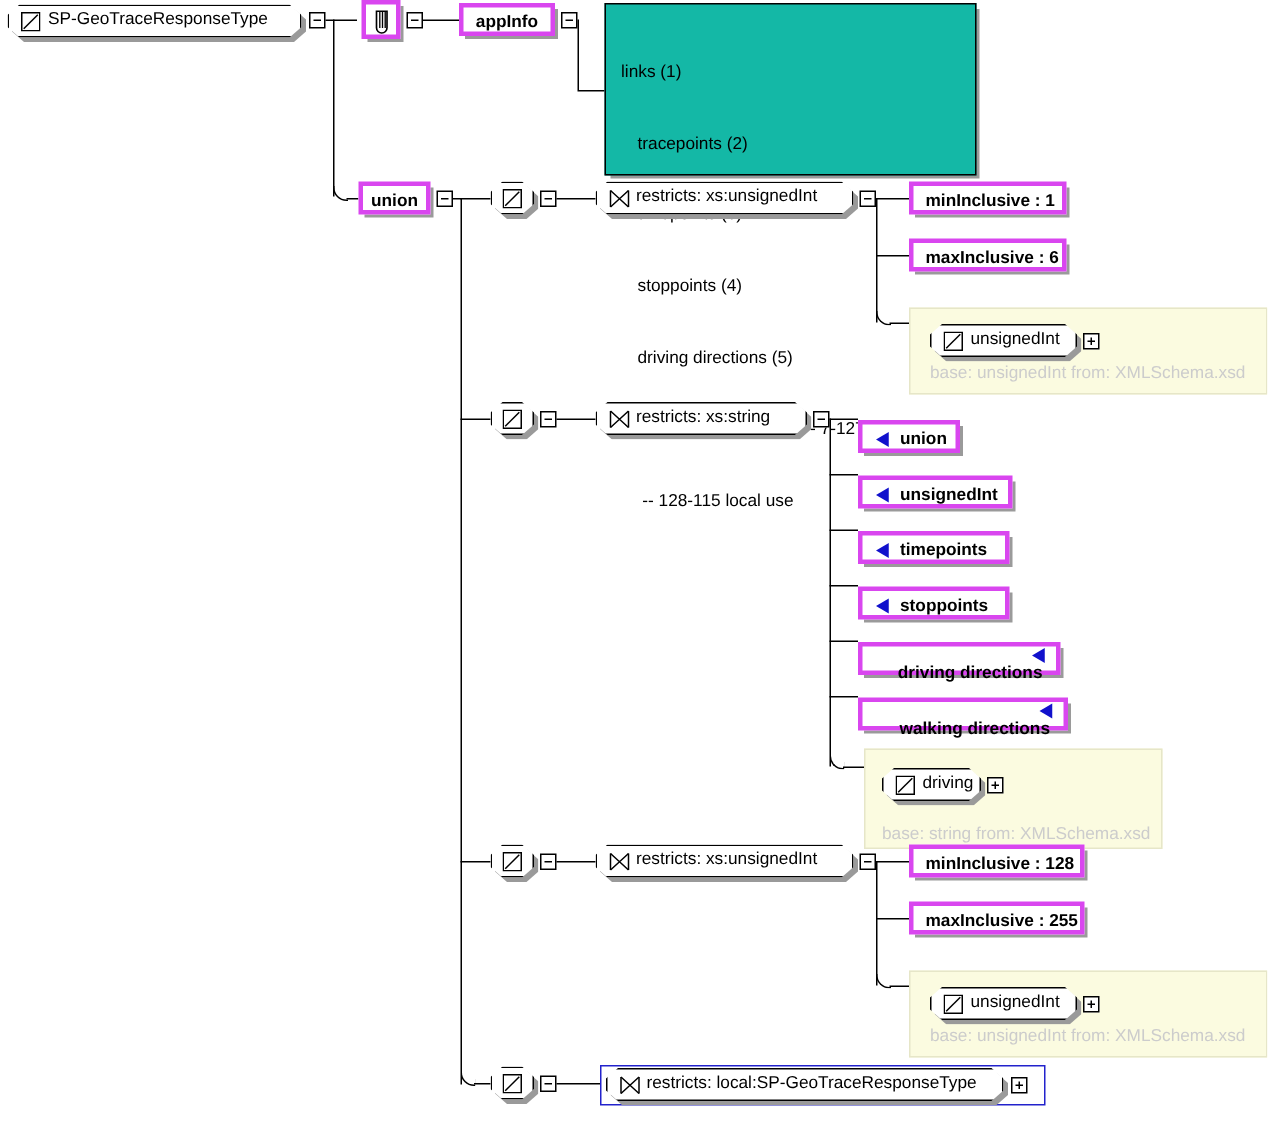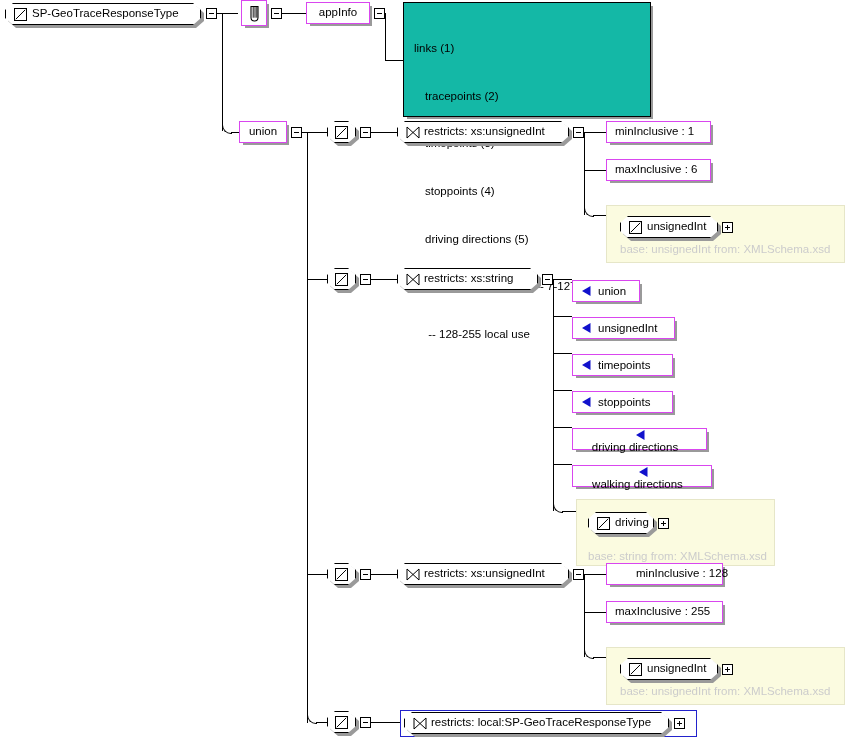--- a/index.html
+++ b/index.html
@@ -55,25 +55,26 @@
     background:#fff;
     font-size:11.5px;white-space:nowrap;
     -webkit-clip-path:polygon(8px 0,calc(100% - 8px) 0,100% 7px,100% calc(100% - 7px),calc(100% - 8px) 100%,8px 100%,0 calc(100% - 7px),0 7px);
     clip-path:polygon(8px 0,calc(100% - 8px) 0,100% 7px,100% calc(100% - 7px),calc(100% - 8px) 100%,8px 100%,0 calc(100% - 7px),0 7px);
   }
 
   
   .rectbox{
     position:absolute;
     box-sizing:border-box;
-    border:1px solid #d946ef;
+    border:3px solid #d946ef;
     background:#fff;
-    display:flex;align-items:center;
+    display:flex;align-items:flex-end;
     font-size:11.5px;white-space:nowrap;
     box-shadow:3px 3px 0 -1px #9a9a9a;
+    font-weight:bold;
   }
 
   
   .icon{display:inline-block;flex:0 0 auto;}
   .ico-simpletype{width:13px;height:13px;margin:0 5px 0 8px;}
   .ico-restrict{width:14px;height:13px;margin:0 4px 0 8px;}
   .ico-enum{width:11px;height:12px;margin:0 6px 0 8px;}
   .ico-annot{width:13px;height:17px;}
 
   .lbl{padding-right:9px;line-height:1;}
@@ -163,21 +164,21 @@
   <div class="vline" style="left:385px;top:13px;height:47px;"></div>
   <div class="hline" style="left:385px;top:60px;width:18px;"></div>
 
   <div class="annotbox" style="left:403px;top:2px;width:248px;height:115px;">
     <span class="annot-line">links (1)</span>
     <span class="annot-line annot-indent">tracepoints (2)</span>
     <span class="annot-line annot-indent">timepoints (3)</span>
     <span class="annot-line annot-indent">stoppoints (4)</span>
     <span class="annot-line annot-indent">driving directions (5)</span>
     <span class="annot-line annot-indent">walking directions (6) -- 7-127 reserved</span>
-    <span class="annot-line annot-indent"> -- 128-255 local use</span>
+    <span class="annot-line annot-indent"> -- 128-115 local use</span>
   </div>
 
   <div class="rectbox" style="left:239px;top:121px;width:48px;height:22px;justify-content:center;">
     <span class="lbl" style="padding:0;">union</span>
   </div>
   <div class="toggle" style="left:291px;top:127px;"></div>
 
   <div class="hline" style="left:302px;top:132px;width:6px;"></div>
   <div class="vline" style="left:307px;top:132px;height:591px;"></div>
 
@@ -378,21 +379,21 @@
   </div>
   <div class="toggle" style="left:573px;top:569px;"></div>
 
   <div class="vline" style="left:584px;top:574px;height:83px;"></div>
   <div class="hline" style="left:584px;top:574px;width:22px;"></div>
   <div class="hline" style="left:584px;top:612px;width:22px;"></div>
   <div class="elbow elbow-bl" style="left:584px;top:649px;width:9px;height:9px;"></div>
   <div class="hline" style="left:593px;top:657px;width:13px;"></div>
 
   <div class="rectbox" style="left:606px;top:563px;width:117px;height:22px;">
-    <span class="lbl" style="padding:0 0 0 8px;margin-left:21px;">minInclusive : 128</span>
+    <span class="lbl" style="padding:0 0 0 8px;">minInclusive : 128</span>
   </div>
   <div class="rectbox" style="left:606px;top:601px;width:117px;height:22px;">
     <span class="lbl" style="padding:0 0 0 8px;">maxInclusive : 255</span>
   </div>
 
   <div class="basepanel" style="left:606px;top:647px;width:239px;height:58px;"></div>
   <div class="oct-wrap" style="left:620px;top:658px;width:98px;height:22px;">
     <div class="oct-shadow"></div>
     <div class="oct-inner">
       <span class="icon ico-simpletype">

